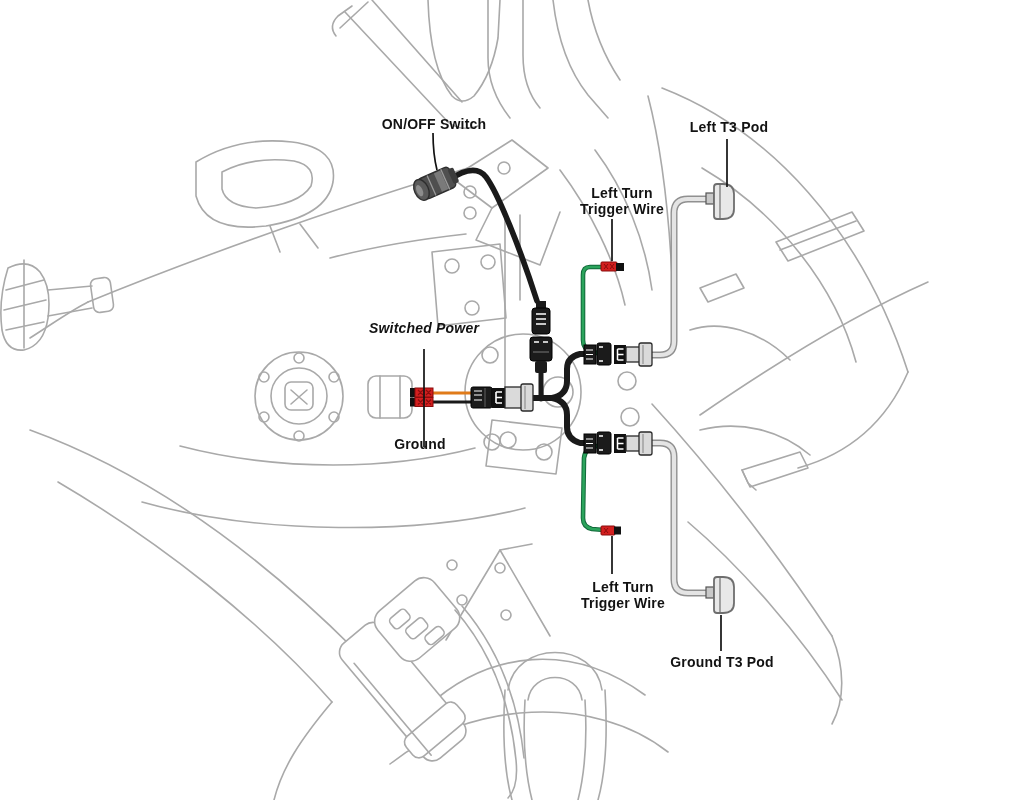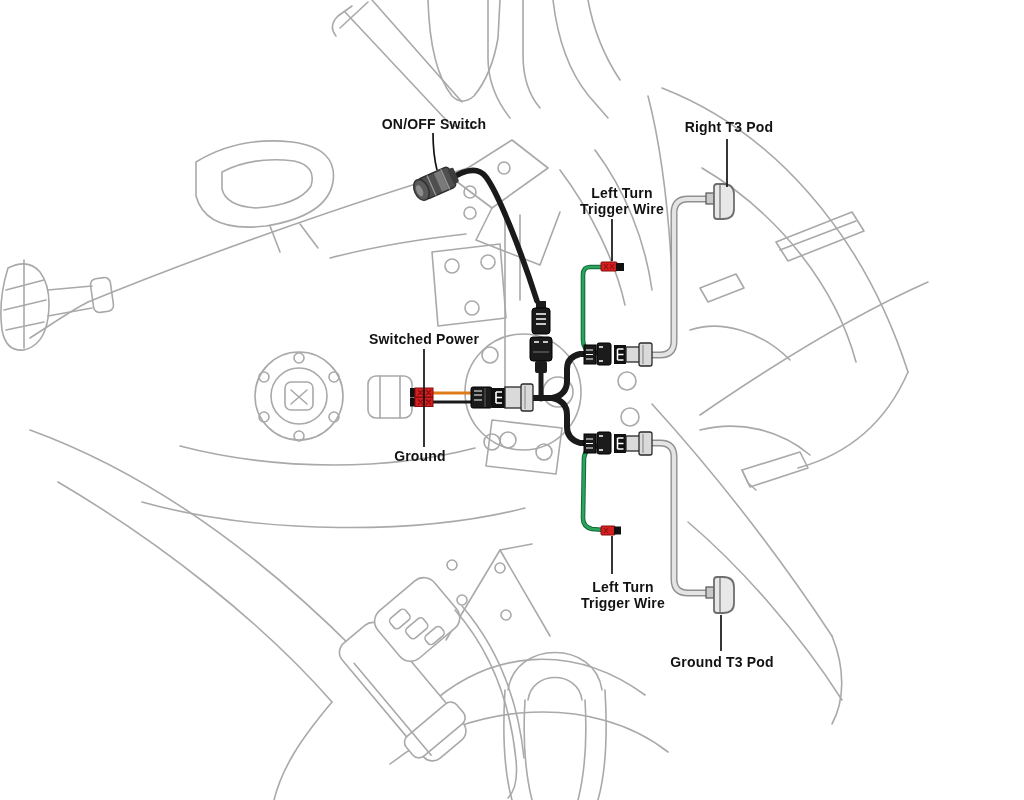--- a/index.html
+++ b/index.html
@@ -291,30 +291,30 @@
     <path d="M727,139 L727,187"></path>
     <path d="M612,219 L612,261"></path>
     <path d="M424,349 L424,447"></path>
     <path d="M612,536 L612,574"></path>
     <path d="M721,615 L721,651"></path>
   </g>
 </svg>
 
 <div class="diagram-label" style="left:434px;top:124px;">ON/OFF Switch</div>
 
-<div class="diagram-label" style="left:729px;top:127px;">Right T3 Pod</div>
+<div class="diagram-label" style="left:729px;top:127px;">Left T3 Pod</div>
 
 <div class="diagram-label" style="left:612px;top:201px;">
   <span>Left Turn</span>
   <span>Trigger Wire</span>
 </div>
 
-<div class="diagram-label" style="left:424px;top:339px;">Switched Power</div>
-
-<div class="diagram-label" style="left:420px;top:456px;text-align:right;">Ground</div>
+<div class="diagram-label" style="left:424px;top:328px;font-style:italic;">Switched Power</div>
+
+<div class="diagram-label" style="left:420px;top:444px;text-align:right;">Ground</div>
 
 <div class="diagram-label" style="left:613px;top:595px;">
   <span>Left Turn</span>
   <span>Trigger Wire</span>
 </div>
 
 <div class="diagram-label" style="left:722px;top:662px;">Ground T3 Pod</div>
 
 </div>
 

